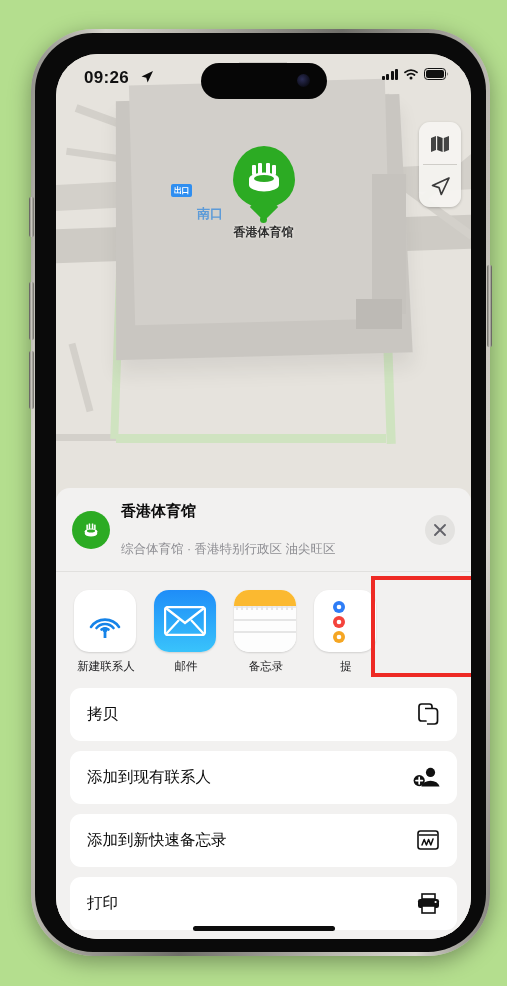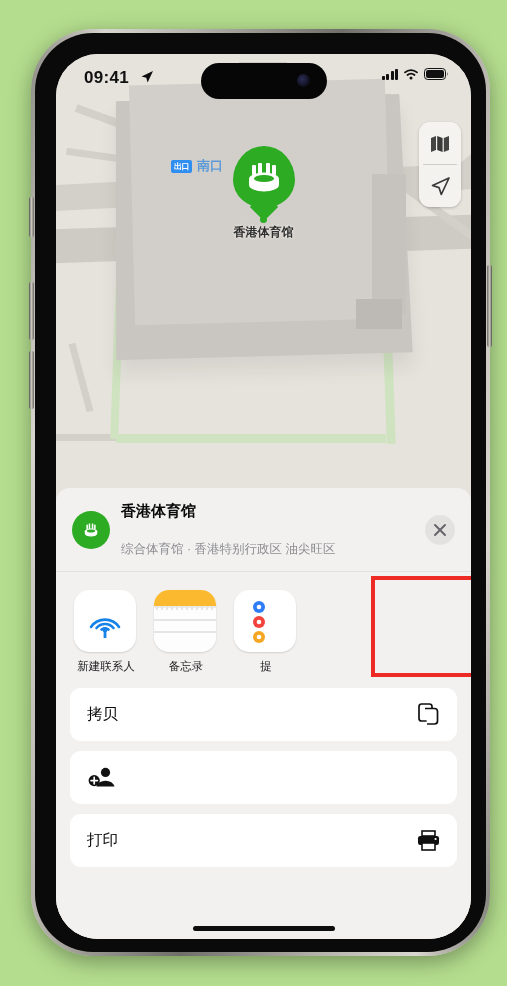--- a/index.html
+++ b/index.html
@@ -50,21 +50,21 @@
 
   
   #map-controls{ position:absolute; right:10px; top:68px; width:42px; border-radius:11px;
     background:rgba(245,244,241,.93); box-shadow:0 1px 3px rgba(0,0,0,.22); z-index:5; overflow:hidden; }
   .map-ctl{ height:42px; display:flex; align-items:center; justify-content:center; }
   #map-ctl-divider{ height:1px; background:#cfcdc8; margin:0 4px; }
 
   
   #exit-marker{ position:absolute; left:115px; top:103px; display:flex; align-items:center; gap:5px; z-index:4; }
   #exit-badge{ background:#2f8ef0; color:#fff; font-size:8px; font-weight:bold; padding:1px 3px; border-radius:2px; letter-spacing:-.5px;}
-  #exit-label{ color:#5d9bd8; font-size:13px; font-weight:bold; }
+  #exit-label{ color:#5d9bd8; font-size:13px; font-weight:bold;margin-top:48px; }
 
   
   #place-pin{ position:absolute; left:50%; transform:translateX(-50%); top:92px; z-index:4; text-align:center; }
   #pin-bubble{ width:62px; height:62px; border-radius:50% 50% 50% 50%/55% 55% 45% 45%; background:#2cab23;
      position:relative; margin:0 auto; }
   #pin-bubble:after{ content:""; position:absolute; left:50%; transform:translateX(-50%) rotate(45deg);
      bottom:-9px; width:20px; height:20px; background:#2cab23; border-radius:0 0 5px 0; }
   #pin-dot{ width:7px; height:7px; border-radius:50%; background:#2cab23; margin:8px auto 1px; }
   #pin-label{ font-size:12px; font-weight:bold; color:#2e2e2e; text-shadow:0 0 3px #e9e7e2,0 0 3px #e9e7e2; }
 
@@ -169,21 +169,21 @@
           <div id="map-ctl-divider"></div>
           <div class="map-ctl">
             <svg width="21" height="21" viewBox="0 0 21 21">
               <path d="M19 2 L2.5 9.5 L9 11.6 L11.3 18.5 Z" fill="none" stroke="#3b3b3b" stroke-width="1.7" stroke-linejoin="round"></path>
             </svg>
           </div>
         </div>
       </div>
 
       <div id="status-bar">
-        <span id="status-time">09:41</span>
+        <span id="status-time">09:26</span>
         <svg id="loc-arrow" width="14" height="14" viewBox="0 0 14 14">
           <path d="M13 1 L1.5 6.6 L6.3 7.8 L7.6 12.6 Z" fill="#0d0d0d"></path>
         </svg>
         <div id="dynamic-island">
           <div id="island-cam"></div>
         </div>
         <div id="status-right">
           <span style="display:flex;align-items:flex-end;gap:1.5px;height:11px;">
             <i class="bar" style="height:4px;"></i>
               <i class="bar" style="height:6px;"></i>
@@ -241,20 +241,30 @@
                   <path d="M18.5 30.5 A5.4 5.4 0 0 1 25.5 30.5"></path>
                 </g>
                 <circle cx="22" cy="30.5" r="2.6" fill="#1583e8"></circle>
                 <rect x="20.6" y="30" width="2.8" height="9" fill="#1583e8"></rect>
               </svg>
             </div>
             <div class="app-label">新建联系人</div>
           </div>
 
 
+          <div class="app-item">
+            <div class="app-tile" style="background:linear-gradient(180deg,#1f8df8,#39c3fb);display:flex;align-items:center;justify-content:center;">
+              <svg width="42" height="30" viewBox="0 0 42 30">
+                <rect x="1" y="1" width="40" height="28" rx="3" fill="none" stroke="#fff" stroke-width="2.4"></rect>
+                <path d="M2.5 2.5 L21 17 L39.5 2.5" fill="none" stroke="#fff" stroke-width="2.4"></path>
+                <path d="M2.5 27.5 L15 14 M39.5 27.5 L27 14" fill="none" stroke="#fff" stroke-width="2.2"></path>
+              </svg>
+            </div>
+            <div class="app-label">邮件</div>
+          </div>
 
           <div class="app-item">
             <div class="app-tile" style="background:#fff;">
               <svg width="62" height="62" viewBox="0 0 62 62">
                 <rect width="62" height="62" fill="#fdfdfd"></rect>
                 <rect width="62" height="16" fill="#fbb930"></rect>
                 <g stroke="#d9d9d9" stroke-width="1">
                   <path d="M0 17 H62"></path>
                 </g>
                 <g fill="#e6e6e6">
@@ -306,31 +316,44 @@
                   <rect x="1" y="1" width="13" height="17" rx="2.6" fill="none" stroke="#111" stroke-width="1.7"></rect>
                   <path d="M7 5.5 h9.5 a3 3 0 0 1 3 3 V18 a3 3 0 0 1-3 3 H9" fill="#fff" stroke="#111" stroke-width="1.7" stroke-linejoin="round"></path>
                 </svg>
               </span>
             </div>
           </div>
 
 
           <div class="action-group">
             <div class="action-row">
+              <span class="action-label">添加到现有联系人</span>
               <span class="action-icon" style="width:28px;">
                 <svg width="27" height="22" viewBox="0 0 27 22">
                   <circle cx="17.5" cy="6.4" r="4.6" fill="#111"></circle>
                   <path d="M8.4 20.5 a9.3 7.4 0 0 1 18.2 0 z" fill="#111"></path>
                   <circle cx="6.2" cy="14.6" r="5.6" fill="#111"></circle>
                   <path d="M6.2 11.4 v6.4 M3 14.6 h6.4" stroke="#fff" stroke-width="1.7" stroke-linecap="round"></path>
                 </svg>
               </span>
             </div>
           </div>
 
+          <div class="action-group">
+            <div class="action-row">
+              <span class="action-label">添加到新快速备忘录</span>
+              <span class="action-icon">
+                <svg width="22" height="20" viewBox="0 0 22 20">
+                  <rect x="1" y="1" width="20" height="18" rx="2.4" fill="none" stroke="#111" stroke-width="1.6"></rect>
+                  <path d="M1.8 5 H20.2" stroke="#111" stroke-width="1.4"></path>
+                  <path d="M5 15 L7.2 9.5 L9.4 15 L11.6 9.5 L13.8 15 L16 9" fill="none" stroke="#111" stroke-width="1.5" stroke-linejoin="round" stroke-linecap="round"></path>
+                </svg>
+              </span>
+            </div>
+          </div>
 
           <div class="action-group">
             <div class="action-row">
               <span class="action-label">打印</span>
               <span class="action-icon">
                 <svg width="23" height="21" viewBox="0 0 23 21">
                   <rect x="5" y="1" width="13" height="5" fill="none" stroke="#111" stroke-width="1.6"></rect>
                   <rect x="1" y="6" width="21" height="9" rx="2.2" fill="#111"></rect>
                   <rect x="5" y="13" width="13" height="7" fill="#fff" stroke="#111" stroke-width="1.6"></rect>
                   <circle cx="18.6" cy="9" r="1.1" fill="#fff"></circle>

